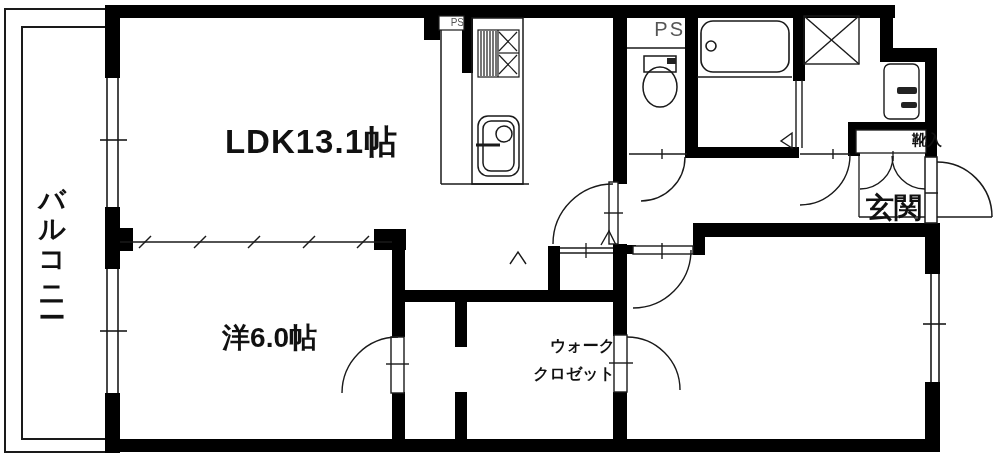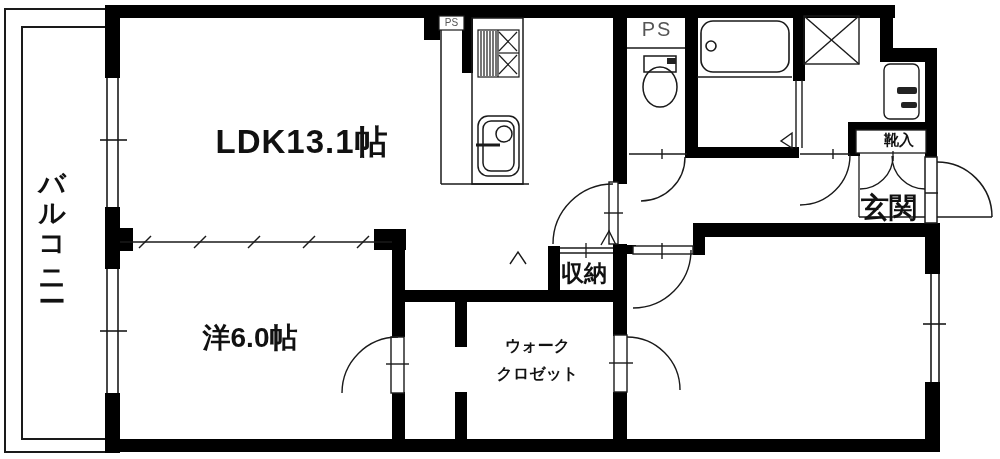--- a/index.html
+++ b/index.html
@@ -1,21 +1,21 @@
 <!DOCTYPE html>
 <html><head>
 <meta charset="utf-8">
 <style>
   html,body{margin:0;padding:0;background:#fff;}
   #stage{
     position:relative;width:1000px;height:459px;background:#ffffff;
     font-family:"Liberation Sans","DejaVu Sans",sans-serif;overflow:hidden;
   }
   #plan-svg{position:absolute;left:0;top:0;}
-  .lbl{position:absolute;color:#111;font-weight:bold;text-align:center;white-space:nowrap;}
+  .lbl{position:absolute;color:#111;font-weight:bold;text-align:right;white-space:nowrap;}
   .lbl-ldk{left:206px;top:120px;width:192px;font-size:33px;letter-spacing:1px;}
   .lbl-r60{left:183px;top:319px;width:134px;font-size:28px;}
   .lbl-r68{left:712px;top:313px;width:140px;font-size:32px;}
   .lbl-wtc{left:460px;top:332px;width:155px;font-size:16px;line-height:28px;}
   .lbl-storage{left:552px;top:258px;width:64px;font-size:23px;}
   .lbl-genkan{left:856px;top:189px;width:66px;font-size:28px;}
   .lbl-shoe{left:856px;top:131px;width:86px;font-size:15px;}
   .lbl-balcony{
     left:34px;top:136px;height:170px;font-size:27px;letter-spacing:3px;
     writing-mode:vertical-rl;text-orientation:upright;
@@ -227,21 +227,20 @@
   <div class="lbl lbl-ldk">LDK13.1帖</div>
 
   <div class="lbl lbl-r60">洋6.0帖</div>
 
 
   <div class="lbl lbl-wtc">
     <div>ウォーク</div>
     <div>クロゼット</div>
   </div>
 
-  <div class="lbl lbl-storage">収納</div>
 
   <div class="lbl lbl-genkan">玄関</div>
 
   <div class="lbl lbl-shoe">靴入</div>
 
   <div class="lbl lbl-ps-big">PS</div>
 
   <div class="lbl lbl-ps-small">PS</div>
 
 </div>

